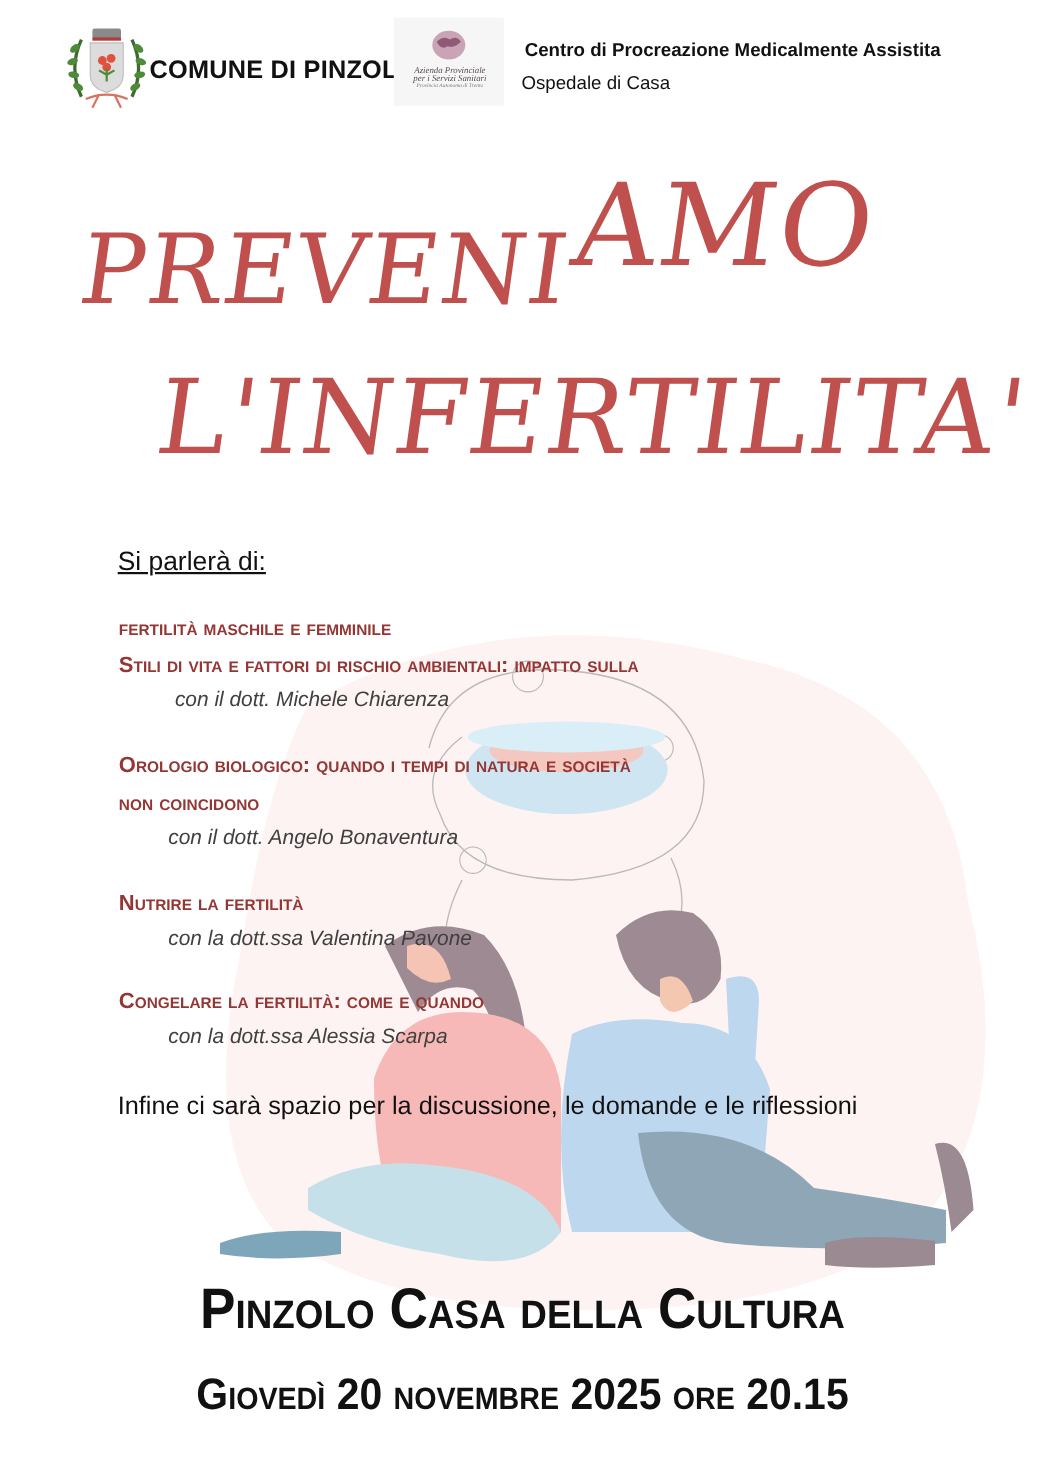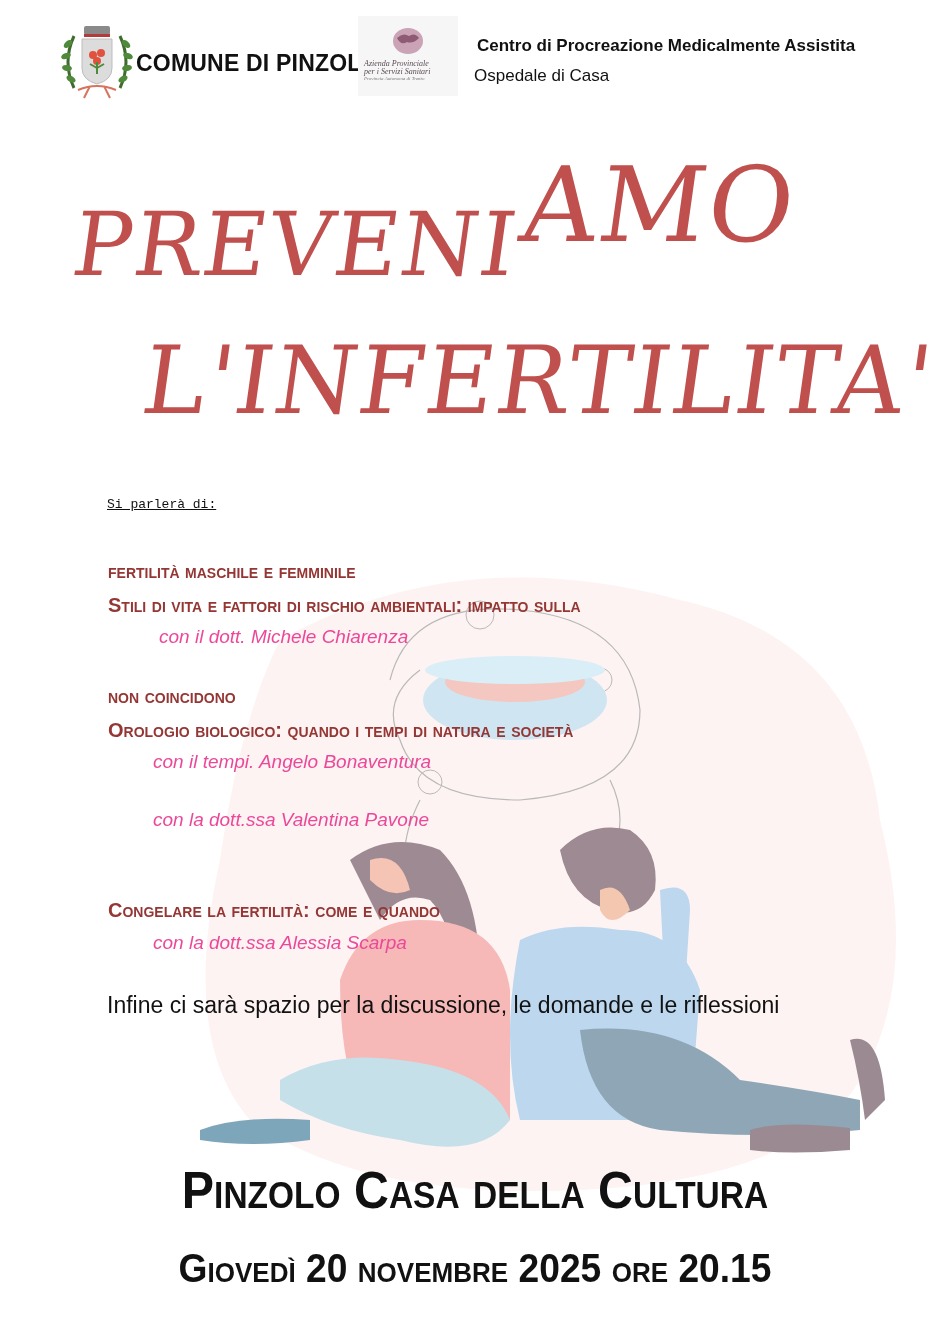--- a/index.html
+++ b/index.html
@@ -7,39 +7,39 @@
     width: 950px; height: 1344px; background: #ffffff;
     position: relative; overflow: hidden;
     font-family: "Liberation Sans", sans-serif; color: #111;
   }
   .abs { position: absolute; }
 
   
   .crest { left: 60px; top: 22px; width: 74px; height: 78px; }
   .comune-label { left: 136px; top: 50px; font-size: 23px; font-weight: bold; letter-spacing: 0.2px; }
   .apss-logo { left: 358px; top: 16px; width: 100px; height: 80px; background: #f6f6f6; }
-  .apss-text { position: absolute; left: 6px; top: 44px; width: 90px; 
+  .apss-text { position: absolute; left: 6px; top: 44px; width: 90px; text-align: center;
     font-family: "Liberation Serif", serif; font-style: italic; font-size: 8px; line-height: 8px; color: #5a4a55; }
   .apss-sub { font-size: 5px; line-height: 6px; color: #777; }
   .centro-title { left: 477px; top: 36px; font-size: 17px; font-weight: bold; }
   .centro-sub { left: 474px; top: 66px; font-size: 17px; }
 
   
   .title { font-family: "DejaVu Serif", serif; color: #C0504D; font-weight: normal; white-space: nowrap; }
   .title-1 { left: 66px; top: 178px; font-size: 88px; letter-spacing: 2px; transform: skewX(-8deg); transform-origin: left bottom; }
   .title-1 .big { font-size: 104px; position: relative; top: -34px; }
   .title-2 { left: 136px; top: 326px; font-size: 94px; letter-spacing: 2px; transform: skewX(-8deg); transform-origin: left bottom; }
 
   
   .illus { left: 160px; top: 560px; width: 790px; height: 640px; }
 
   
-  .intro { left: 107px; top: 497px; font-size: 13px; text-decoration: underline; font-family: Liberation Mono, monospace; }
+  .intro { left: 107px; top: 497px; font-size: 24px; text-decoration: underline; }
   .topic { left: 108px; font-size: 20px; font-weight: bold; color: #943634; font-variant: small-caps; line-height: 34px; }
-  .speaker { font-size: 19px; font-style: italic; color: #ec4899; }
+  .speaker { font-size: 19px; font-style: italic; color: #404040; }
   .closing { left: 107px; top: 992px; font-size: 23px; }
 
   
   .venue { left: 0; width: 950px; text-align: center; top: 1160px; font-size: 52px; font-weight: bold;
     font-variant: small-caps; letter-spacing: 0; transform: scaleX(0.93); }
   .date { left: 0; width: 950px; text-align: center; top: 1246px; font-size: 40px; font-weight: bold;
     font-variant: small-caps; transform: scaleX(0.93); }
 </style>
 </head>
 <body>
@@ -130,26 +130,27 @@
 
 <div class="abs intro">Si parlerà di:</div>
 
 <div class="abs topic" style="top:554px">
   <div>fertilità maschile e femminile</div>
   <div>Stili di vita e fattori di rischio ambientali: impatto sulla</div>
   <div class="speaker" style="padding-left:51px;line-height:30px;font-variant:normal;font-weight:normal">con il dott. Michele Chiarenza</div>
 </div>
 
 <div class="abs topic" style="top:679px">
+  <div>Orologio biologico: quando i tempi di natura e società</div>
   <div>non coincidono</div>
-  <div>Orologio biologico: quando i tempi di natura e società</div>
-  <div class="speaker" style="padding-left:45px;line-height:30px;font-variant:normal;font-weight:normal">con il tempi. Angelo Bonaventura</div>
+  <div class="speaker" style="padding-left:45px;line-height:30px;font-variant:normal;font-weight:normal">con il dott. Angelo Bonaventura</div>
 </div>
 
 <div class="abs topic" style="top:804px">
+  <div>Nutrire la fertilità</div>
   <div class="speaker" style="padding-left:45px;line-height:32px;font-variant:normal;font-weight:normal">con la dott.ssa Valentina Pavone</div>
 </div>
 
 <div class="abs topic" style="top:893px">
   <div>Congelare la fertilità: come e quando</div>
   <div class="speaker" style="padding-left:45px;line-height:32px;font-variant:normal;font-weight:normal">con la dott.ssa Alessia Scarpa</div>
 </div>
 
 <div class="abs closing">Infine ci sarà spazio per la discussione,  le domande e le riflessioni</div>
 

